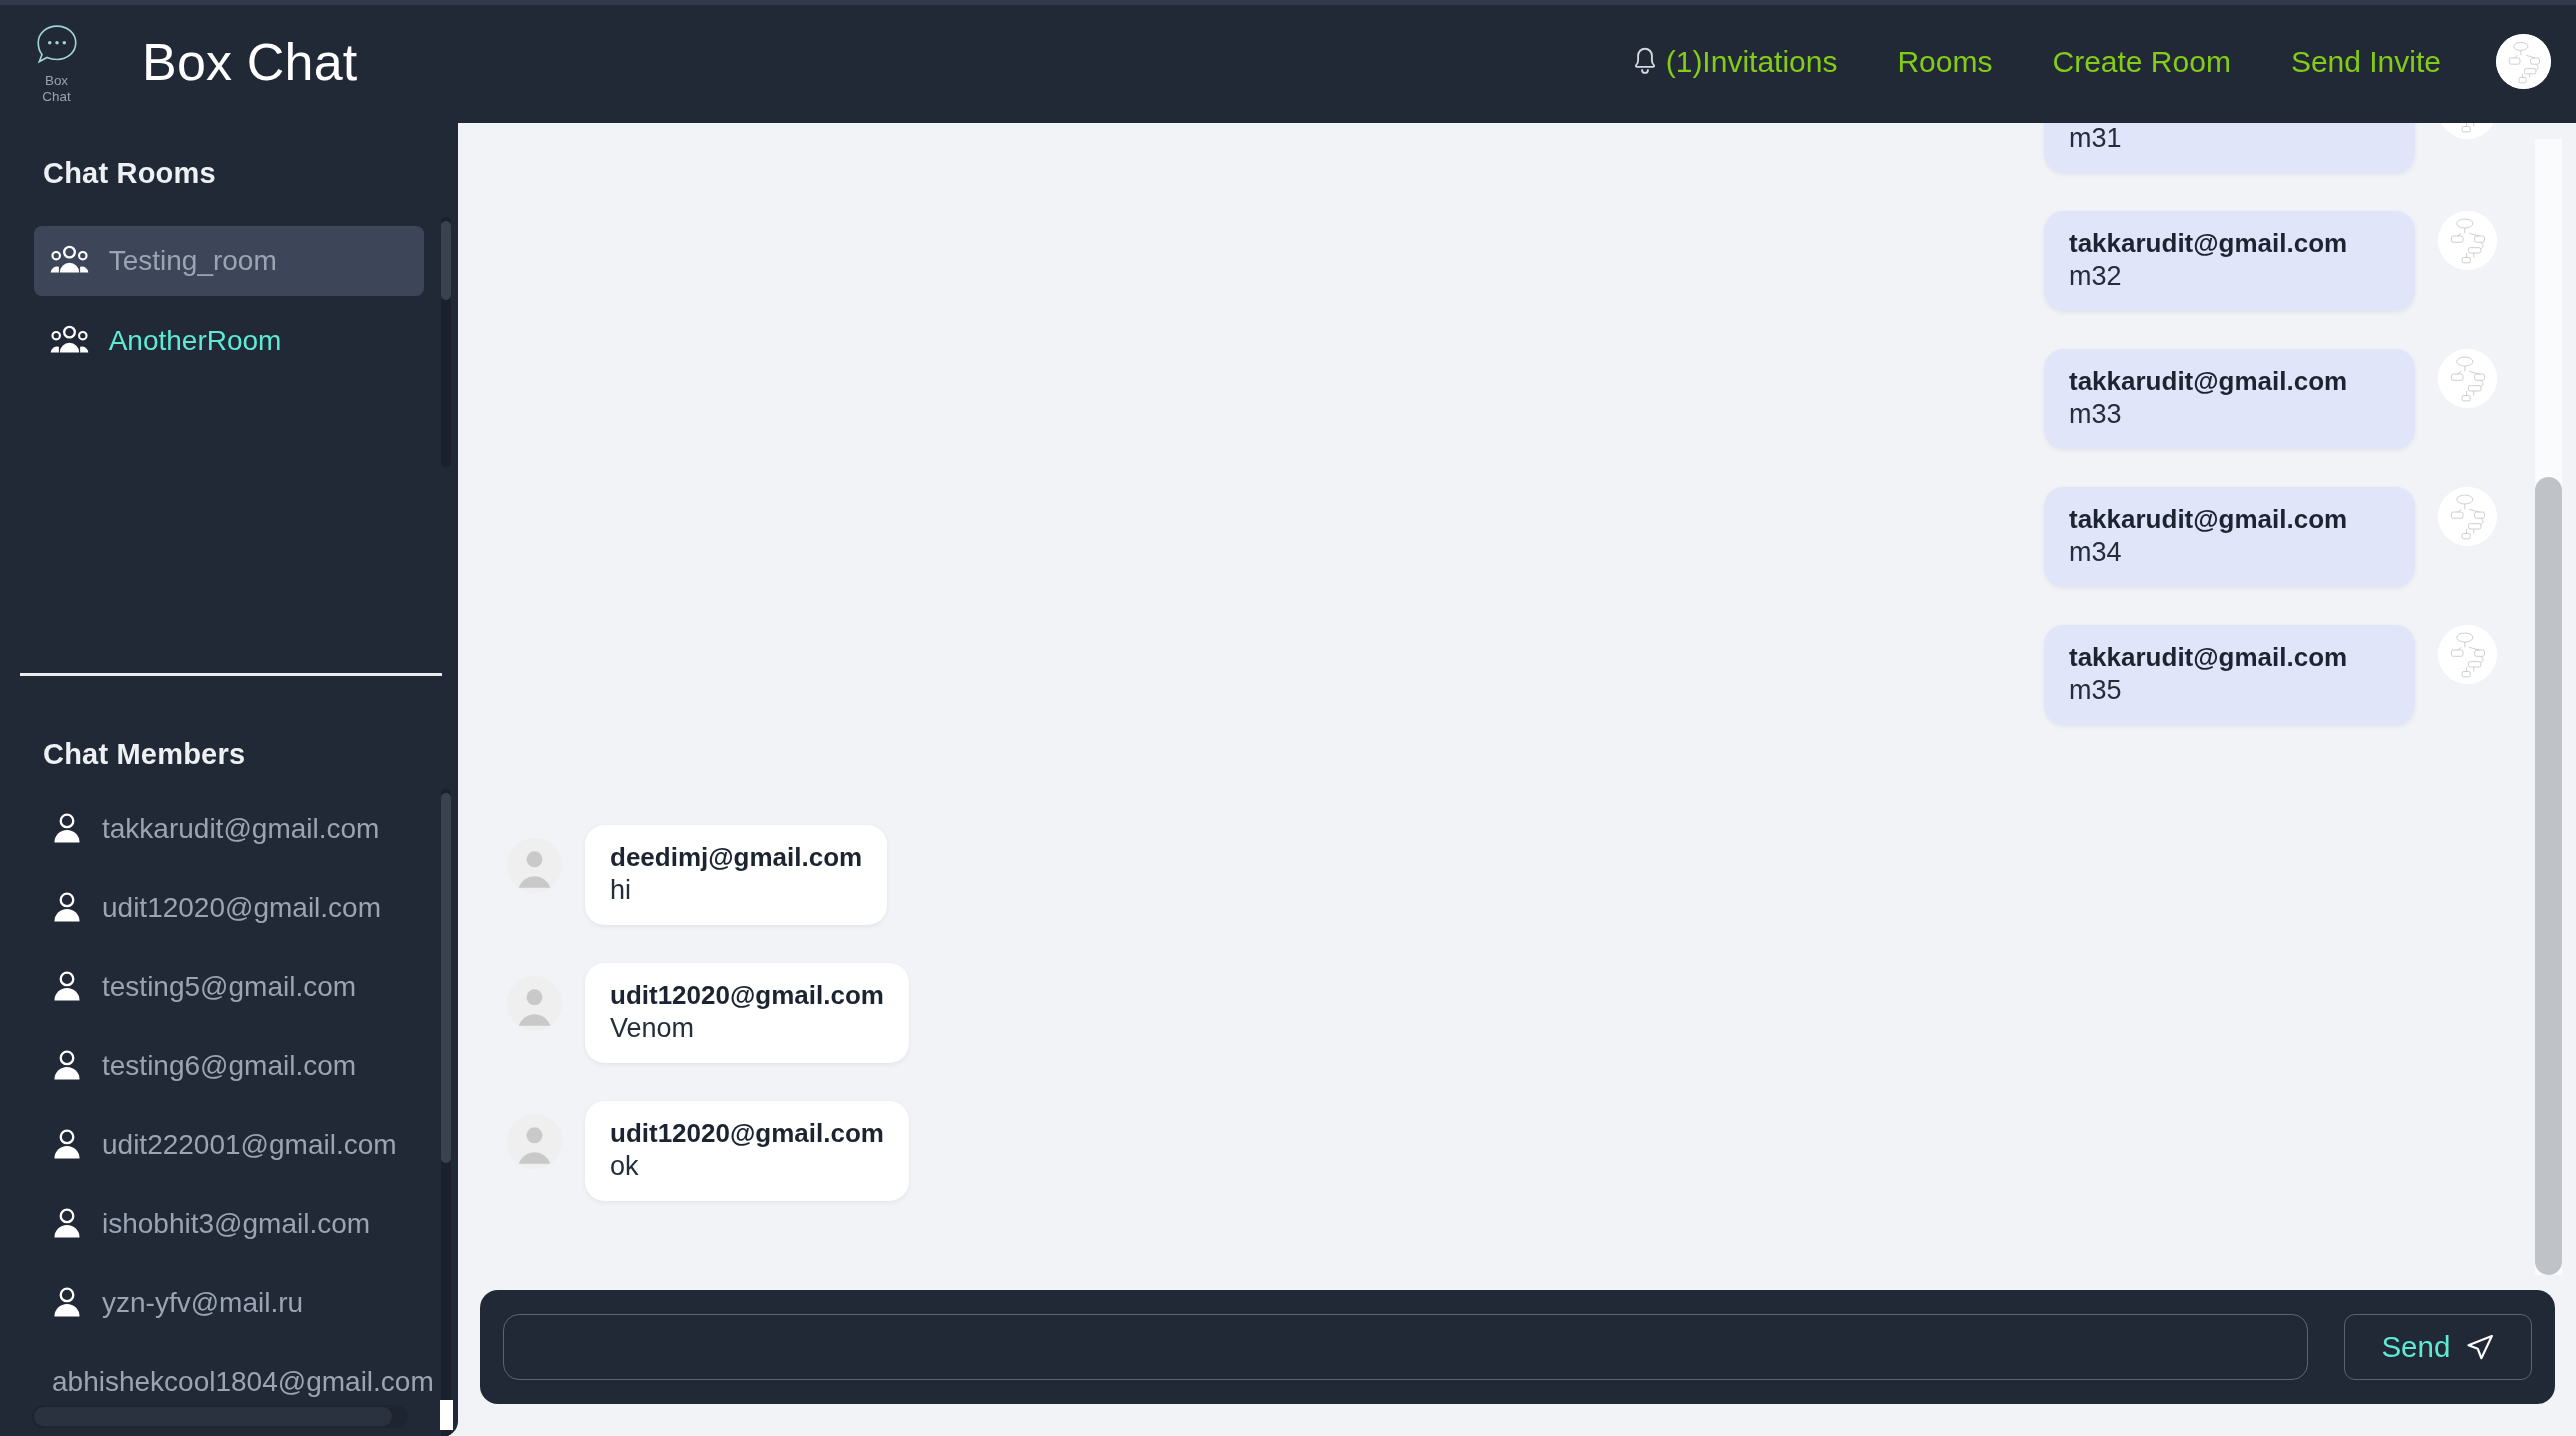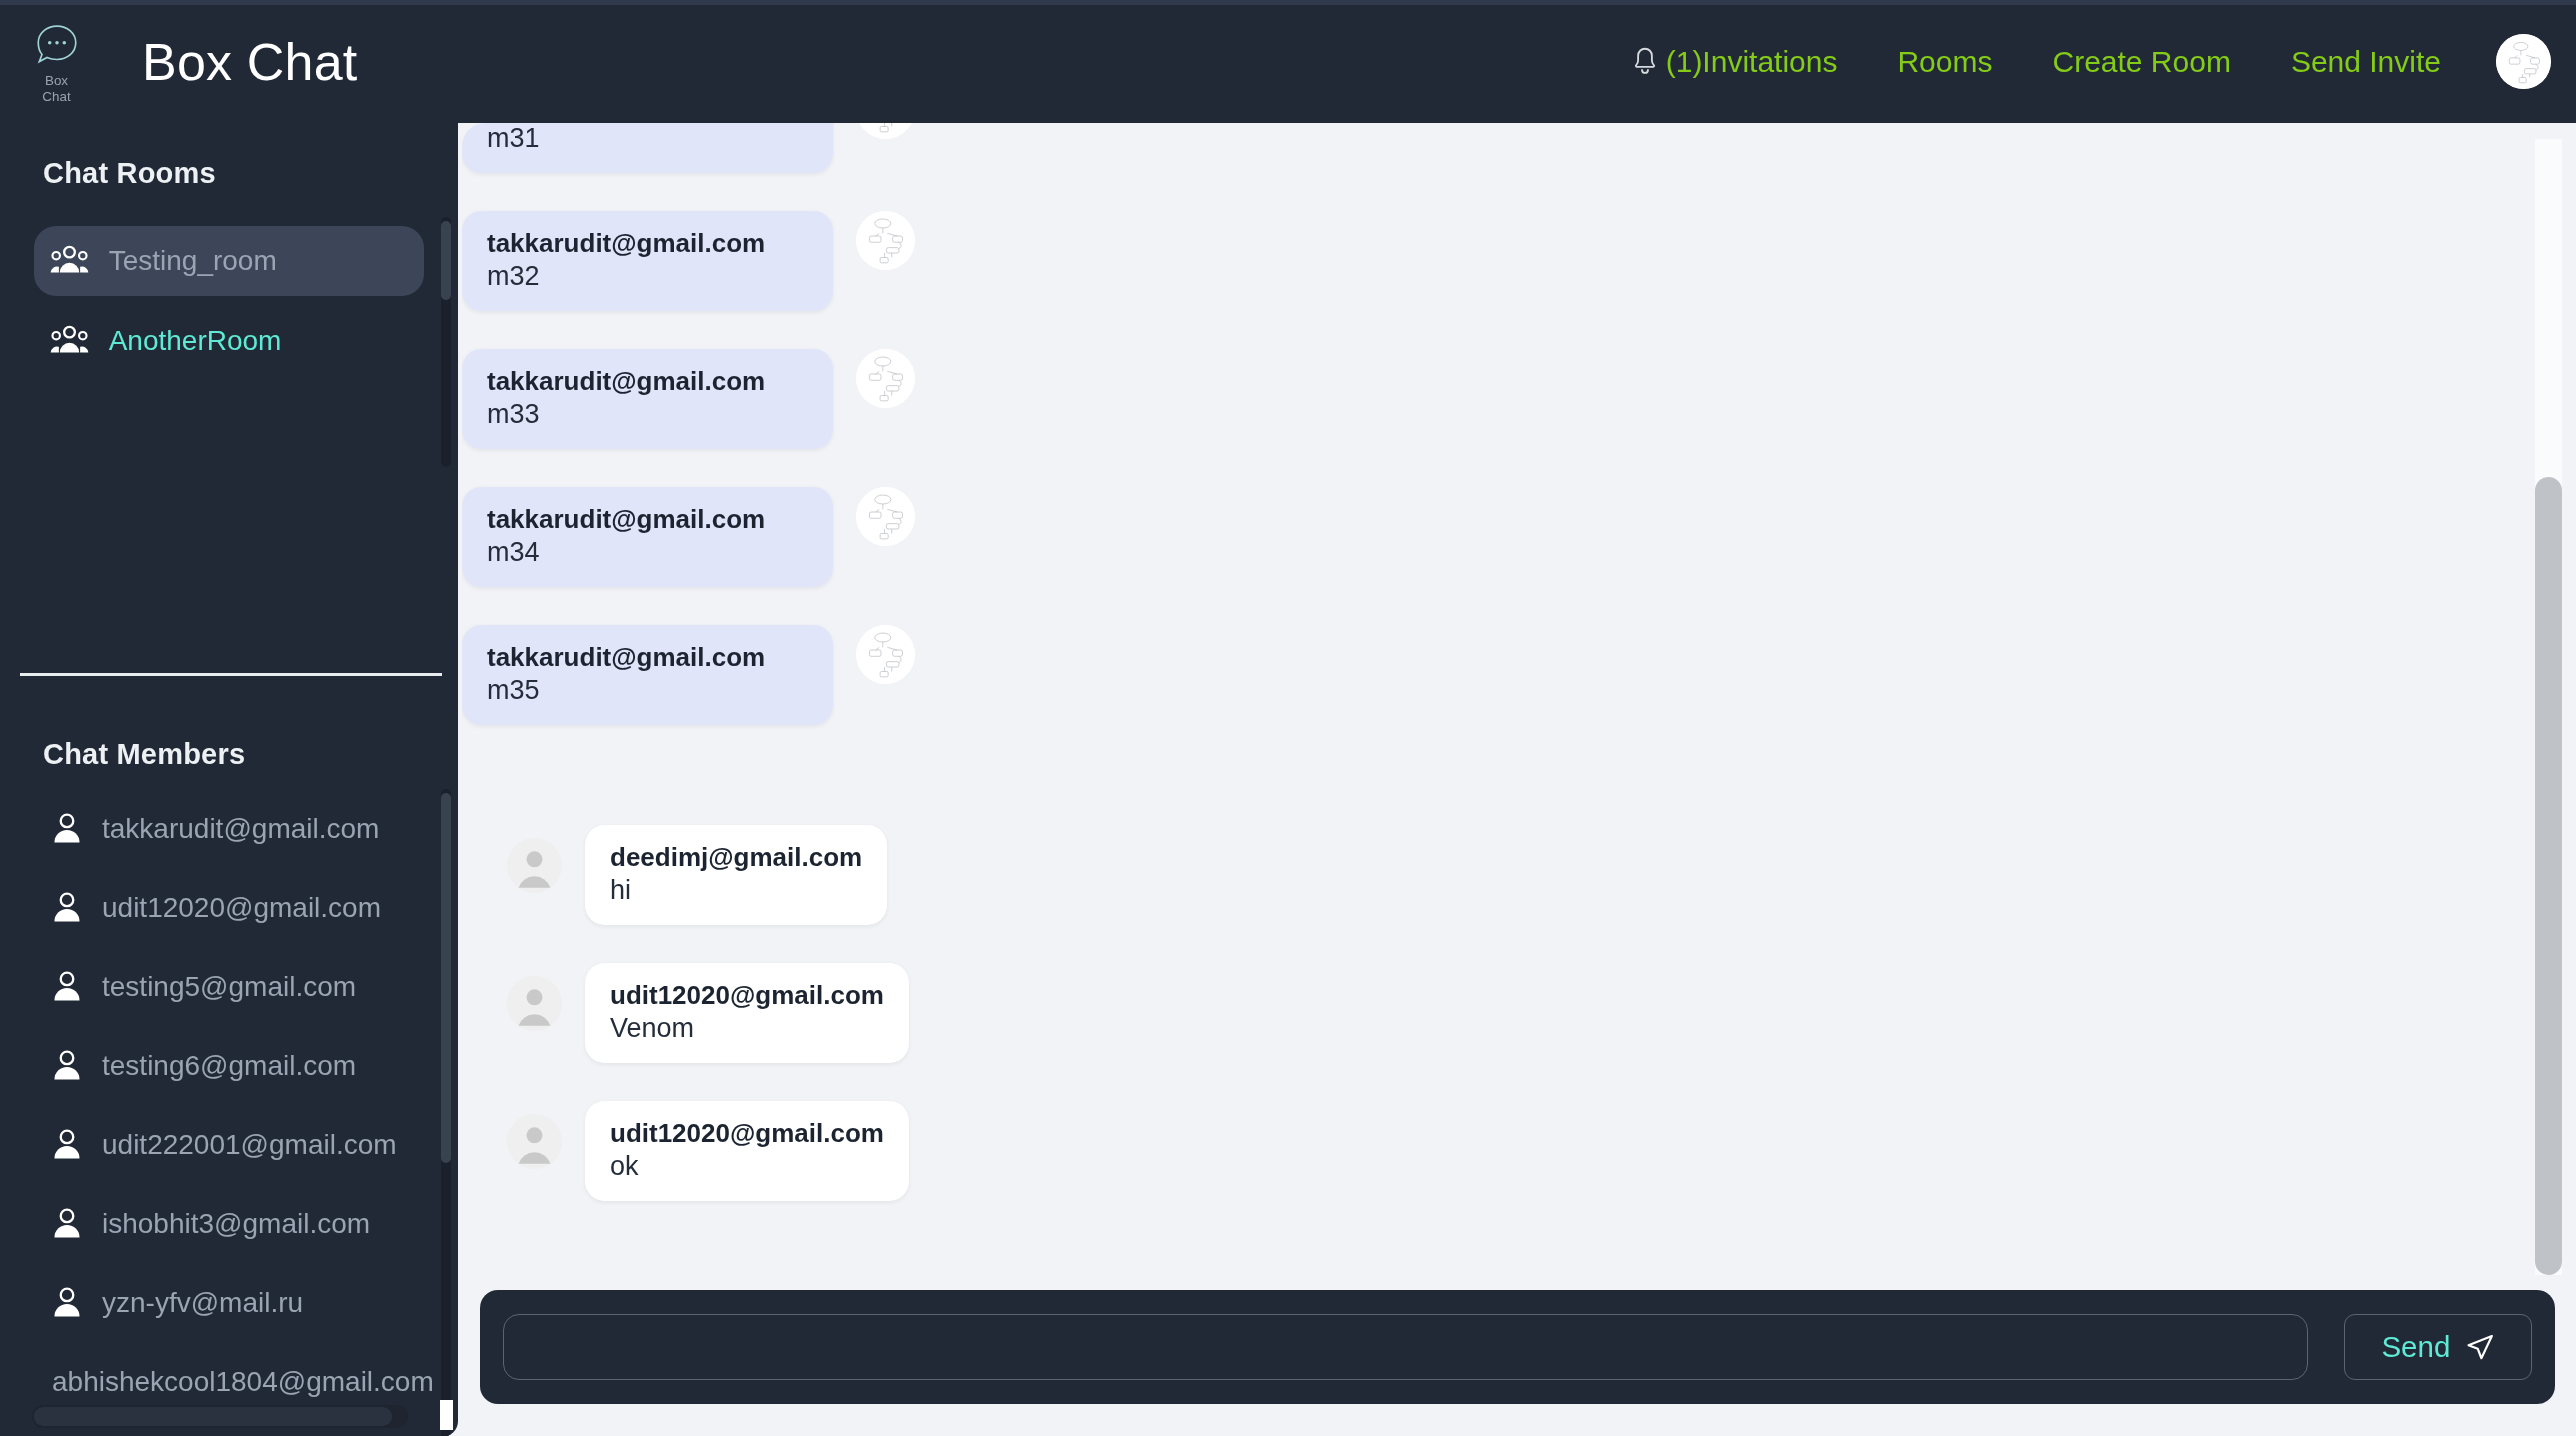--- a/index.html
+++ b/index.html
@@ -58,21 +58,21 @@
     color:#eef1f4; font-size:29px; font-weight:700;
     padding:34px 0 0 43px; letter-spacing:0.2px;
   }
   .rooms-pane {
     position:absolute; top:94px; left:0; width:458px; height:250px;
     overflow:hidden;
   }
   .rooms-list { padding:9px 0 0 0; }
   .room-item {
     display:flex; align-items:center; height:70px; margin:0 34px 9.8px 34px;
-    border-radius:22px; padding-left:16px; cursor:pointer;
+    border-radius:8px; padding-left:16px; cursor:pointer;
   }
   .room-item.active { background:#3c4658; }
   .room-icon { width:39px; height:32px; flex:none; margin-right:19.7px; display:block; }
   .room-label { color:#5eead4; font-size:28px; white-space:nowrap; }
   .room-item.active .room-label { color:#9aa4b2; }
 
   .rooms-scroll {
     position:absolute; top:0px; right:7.2px; width:9.8px; height:250px;
     background:#1a212c; border-radius:5.4px;
   }
@@ -123,21 +123,21 @@
   
   .chat-panel {
     position:absolute; top:123px; left:462px; width:2114px; height:1314px;
     background:#f1f3f6; border-radius:23px 0 0 0; overflow:hidden;
   }
   .messages {
     position:absolute; top:0; left:0; width:2114px; height:1169px;
     overflow:hidden;
   }
   .msg-row { display:flex; align-items:flex-start; padding:0 0 0 0; }
-  .msg-row.sent { padding-right:79px; }
+  .msg-row.sent { justify-content:flex-end; padding-right:79px; }
   .msg-row.recv { justify-content:flex-start; padding-left:45px; }
 
   .bubble {
     border-radius:19.7px; padding:16px 25px 18px 25px; min-width:277px;
     box-shadow:0 1.8px 4.5px rgba(17,24,39,0.06);
   }
   .bubble.sent { background:#e1e5f9; }
   .bubble.recv { background:#ffffff; }
   .bubble-sender {
     font-size:26px; font-weight:700; color:#1b2430; line-height:32px;

